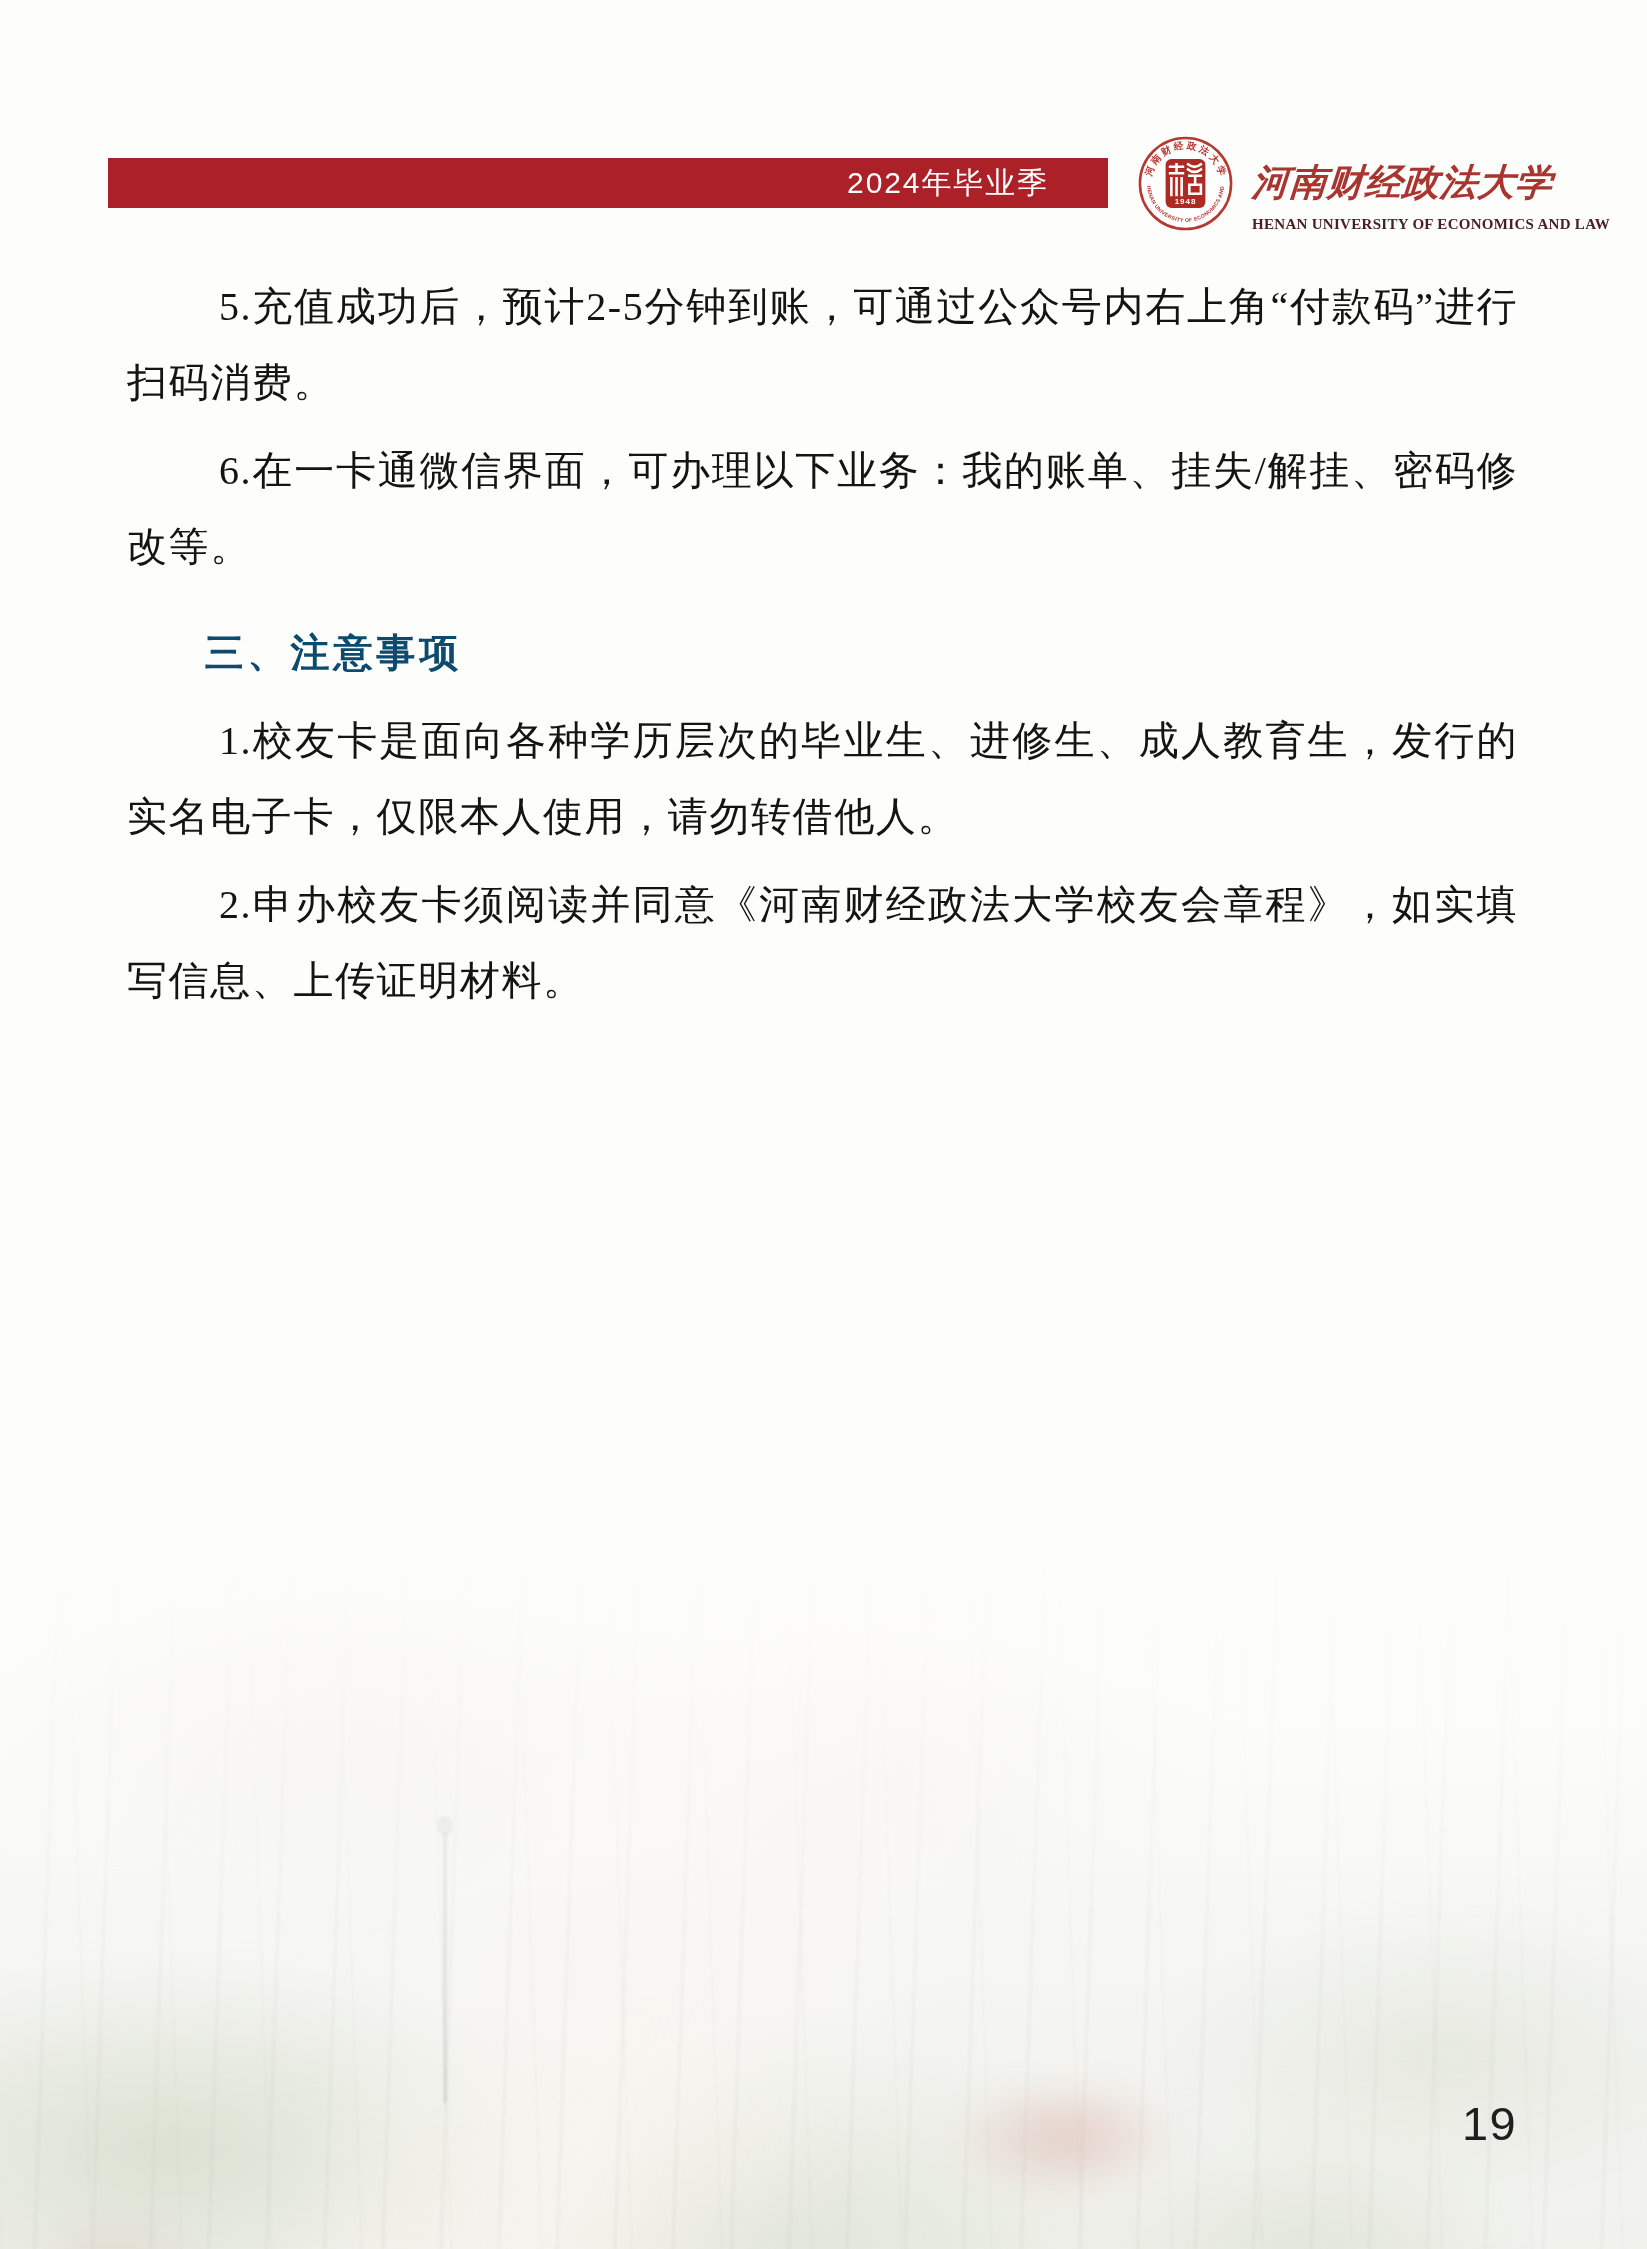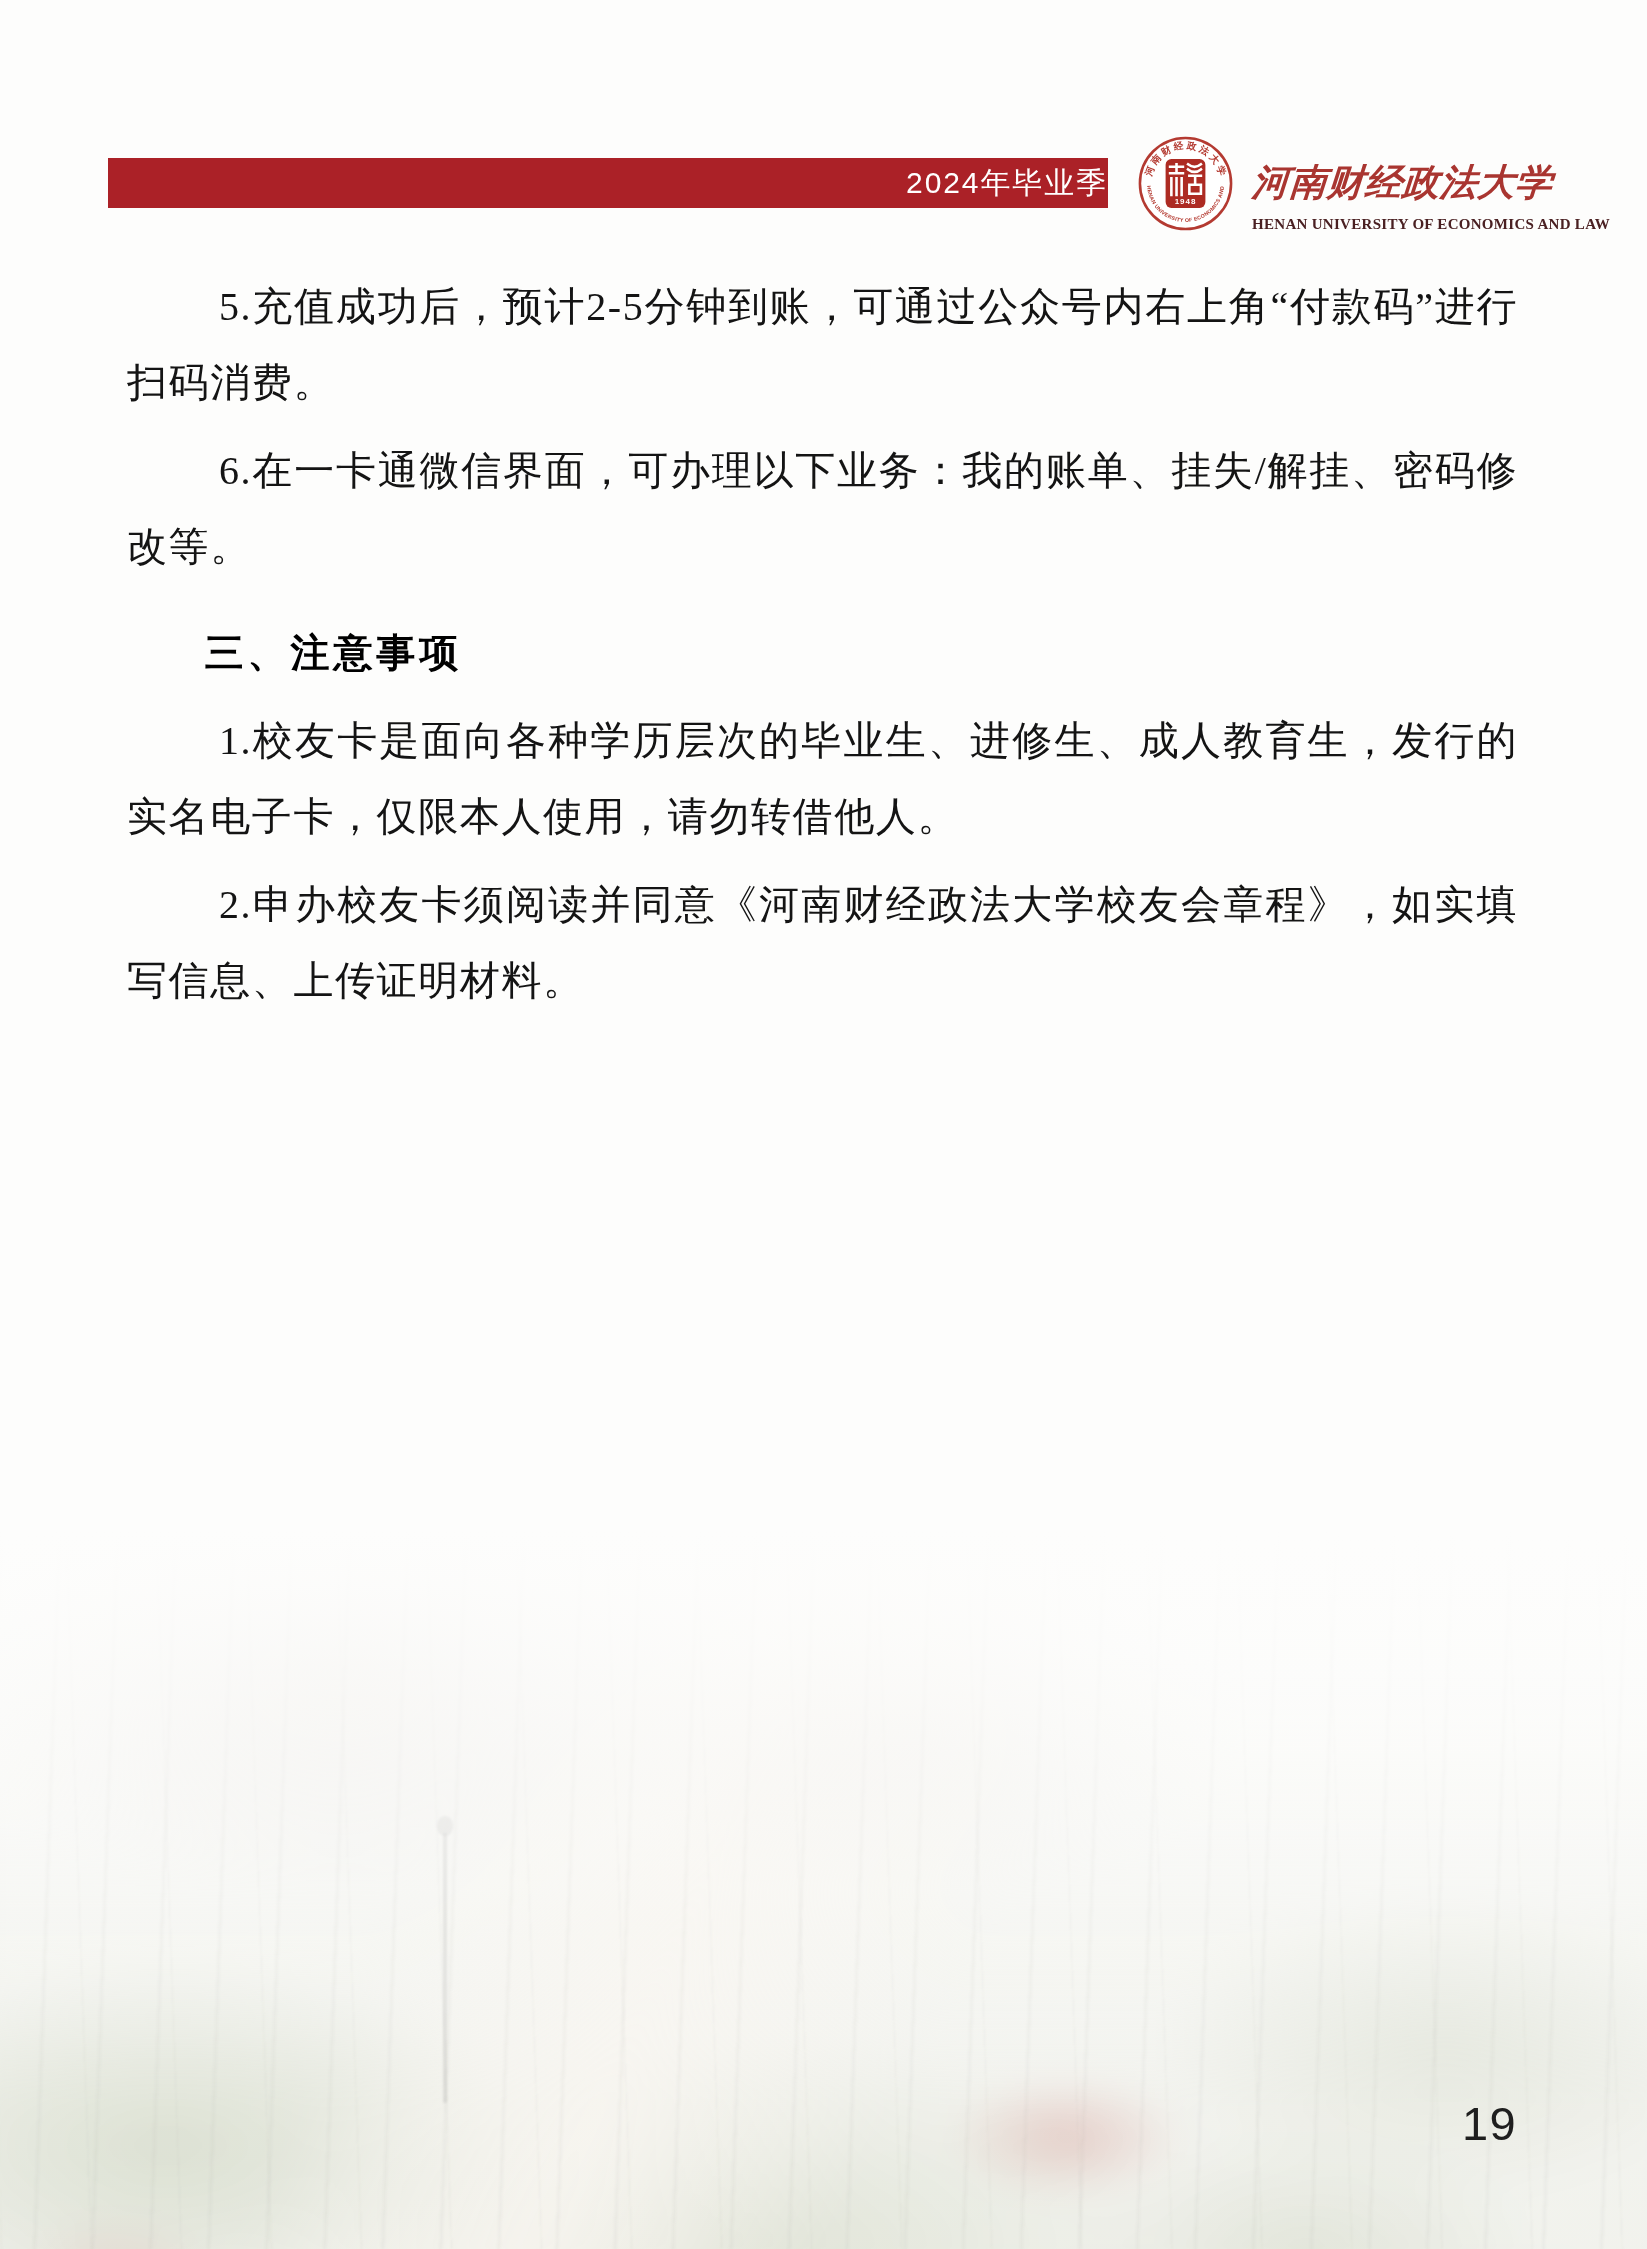--- a/index.html
+++ b/index.html
@@ -58,21 +58,21 @@
   #photo .fade{
     position:absolute;inset:0;
     background:linear-gradient(180deg,#fdfdfc 0%, rgba(253,253,252,0.75) 22%, rgba(253,253,252,0.28) 55%, rgba(253,253,252,0.10) 100%);
   }
 
   
   #banner{
     position:absolute;left:108px;top:158px;width:1000px;height:50px;
     background:#ab2127;z-index:2;
     display:flex;align-items:center;justify-content:flex-end;
-    box-sizing:border-box;
+    padding-right:59px;box-sizing:border-box;
   }
   #banner .banner-text{
     color:#ffffff;
     font-family:"Liberation Sans","DejaVu Sans",sans-serif;
     font-size:30px;letter-spacing:1.9px;font-weight:500;
   }
   #seal{position:absolute;left:1138px;top:136px;z-index:2;}
   #wordmark-zh{
     position:absolute;left:1252px;top:158px;width:296px;z-index:2;
     color:#a93530;font-weight:bold;font-style:italic;
@@ -92,21 +92,21 @@
     position:absolute;left:115px;top:257px;width:1415px;z-index:1;
     font-size:40px;line-height:76px;color:#141414;
     letter-spacing:1.6px;
     text-align:justify;
   }
   #body p{margin:12px;text-indent:2.3em;}
   #body h2{
     margin:30px 0 10.3px 0;text-indent:2.3em;
     font-size:39px;font-weight:bold;letter-spacing:3.9px;
     font-family:"Liberation Sans","DejaVu Sans",sans-serif;
-    color:#000000;
+    color:#0c4a6e;
   }
 
   
   #page-number{
     position:absolute;left:1462px;top:2096px;z-index:2;
     font-family:"Liberation Sans","DejaVu Sans",sans-serif;
     font-size:47px;color:#1f1f1f;letter-spacing:1.3px;
   }
 </style>
 </head>

